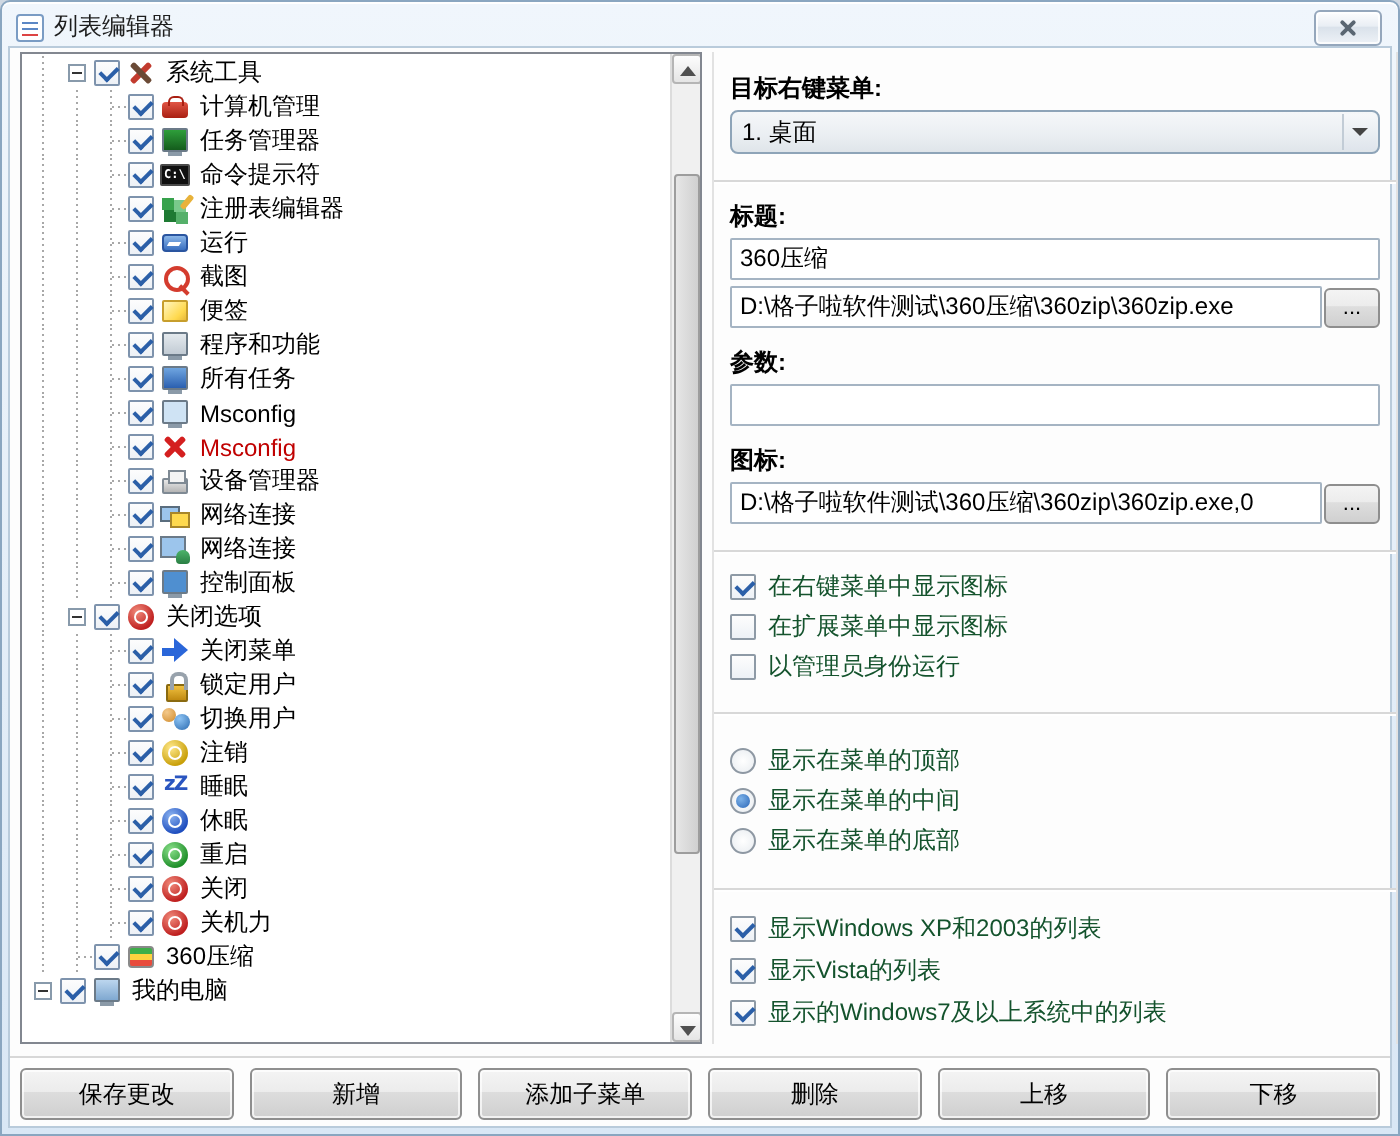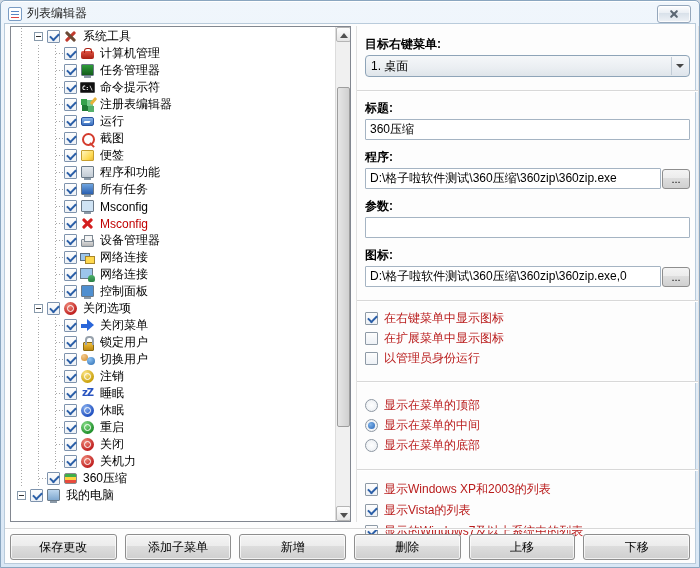--- a/index.html
+++ b/index.html
@@ -124,21 +124,21 @@
   .sep{height:2px;border-top:1px solid #d8d8d8;border-bottom:1px solid #fff;margin:13px -8px 0}
   .opt-group{margin-top:6px}
   .opt-group.rg{margin-top:12px}
   .opt-group.og{margin-top:8px}
   .opt-row{display:flex;align-items:center;gap:6px;height:20px}
   .og .opt-row{height:21px}
   .opt-row .cb{border-color:#8e9aa6}
   .radio{width:13px;height:13px;flex:none;border:1px solid #8e98a3;border-radius:50%;background:radial-gradient(#fff,#e8ecf0);position:relative}
   .radio.sel::after{content:"";position:absolute;left:2px;top:2px;right:2px;bottom:2px;border-radius:50%;
       background:radial-gradient(circle at 35% 35%,#7db2e8,#2a66b8)}
-  .olbl{color:#b91c1c}
+  .olbl{color:#14532d}
 
   
   .bottom-sep{position:absolute;left:0;right:0;top:504px;height:2px;border-top:1px solid #d8d8d8;border-bottom:1px solid #fff}
   .button-bar{position:absolute;left:5px;right:5px;top:510px;height:27px;display:flex;gap:8px}
   .win-btn{flex:1;height:26px;border:1px solid #8e8e8e;border-radius:3px;font-size:12px;color:#000;
       font-family:"Liberation Sans","DejaVu Sans",sans-serif;
       background:linear-gradient(#f4f4f4,#ececec 45%,#dddddd 46%,#cfcfcf);box-shadow:inset 0 0 0 1px rgba(255,255,255,.7);cursor:default}
 </style>
 </head>
 <body>
@@ -456,21 +456,20 @@
         <span class="combo-btn">
             <span class="tri"></span>
           </span>
       </div>
 
       <div class="sep"></div>
 
       <div class="fld-label" style="margin-top:8px">标题:</div>
       <input class="text-input" value="360压缩" style="">
 
-      <div class="fld-label" style="margin-top:9px">程序:</div>
       <div class="input-row">
         <input class="text-input" value="D:\格子啦软件测试\360压缩\360zip\360zip.exe" style="">
         <button class="browse-btn">...</button>
       </div>
 
       <div class="fld-label" style="margin-top:9px">参数:</div>
       <input class="text-input" value="" style="">
 
       <div class="fld-label" style="margin-top:9px">图标:</div>
       <div class="input-row">
@@ -523,20 +522,20 @@
           <div class="opt-row">
     <span class="cb mark checked"></span>
     <span class="olbl">显示的Windows7及以上系统中的列表</span>
   </div>
         </div>
     </div>
 
     <div class="bottom-sep"></div>
     <div class="button-bar">
         <button class="win-btn">保存更改</button>
+        <button class="win-btn">新增</button>
         <button class="win-btn">添加子菜单</button>
-        <button class="win-btn">新增</button>
         <button class="win-btn">删除</button>
         <button class="win-btn">上移</button>
         <button class="win-btn">下移</button>
       </div>
   </div>
 </div>
 
 </body></html>

